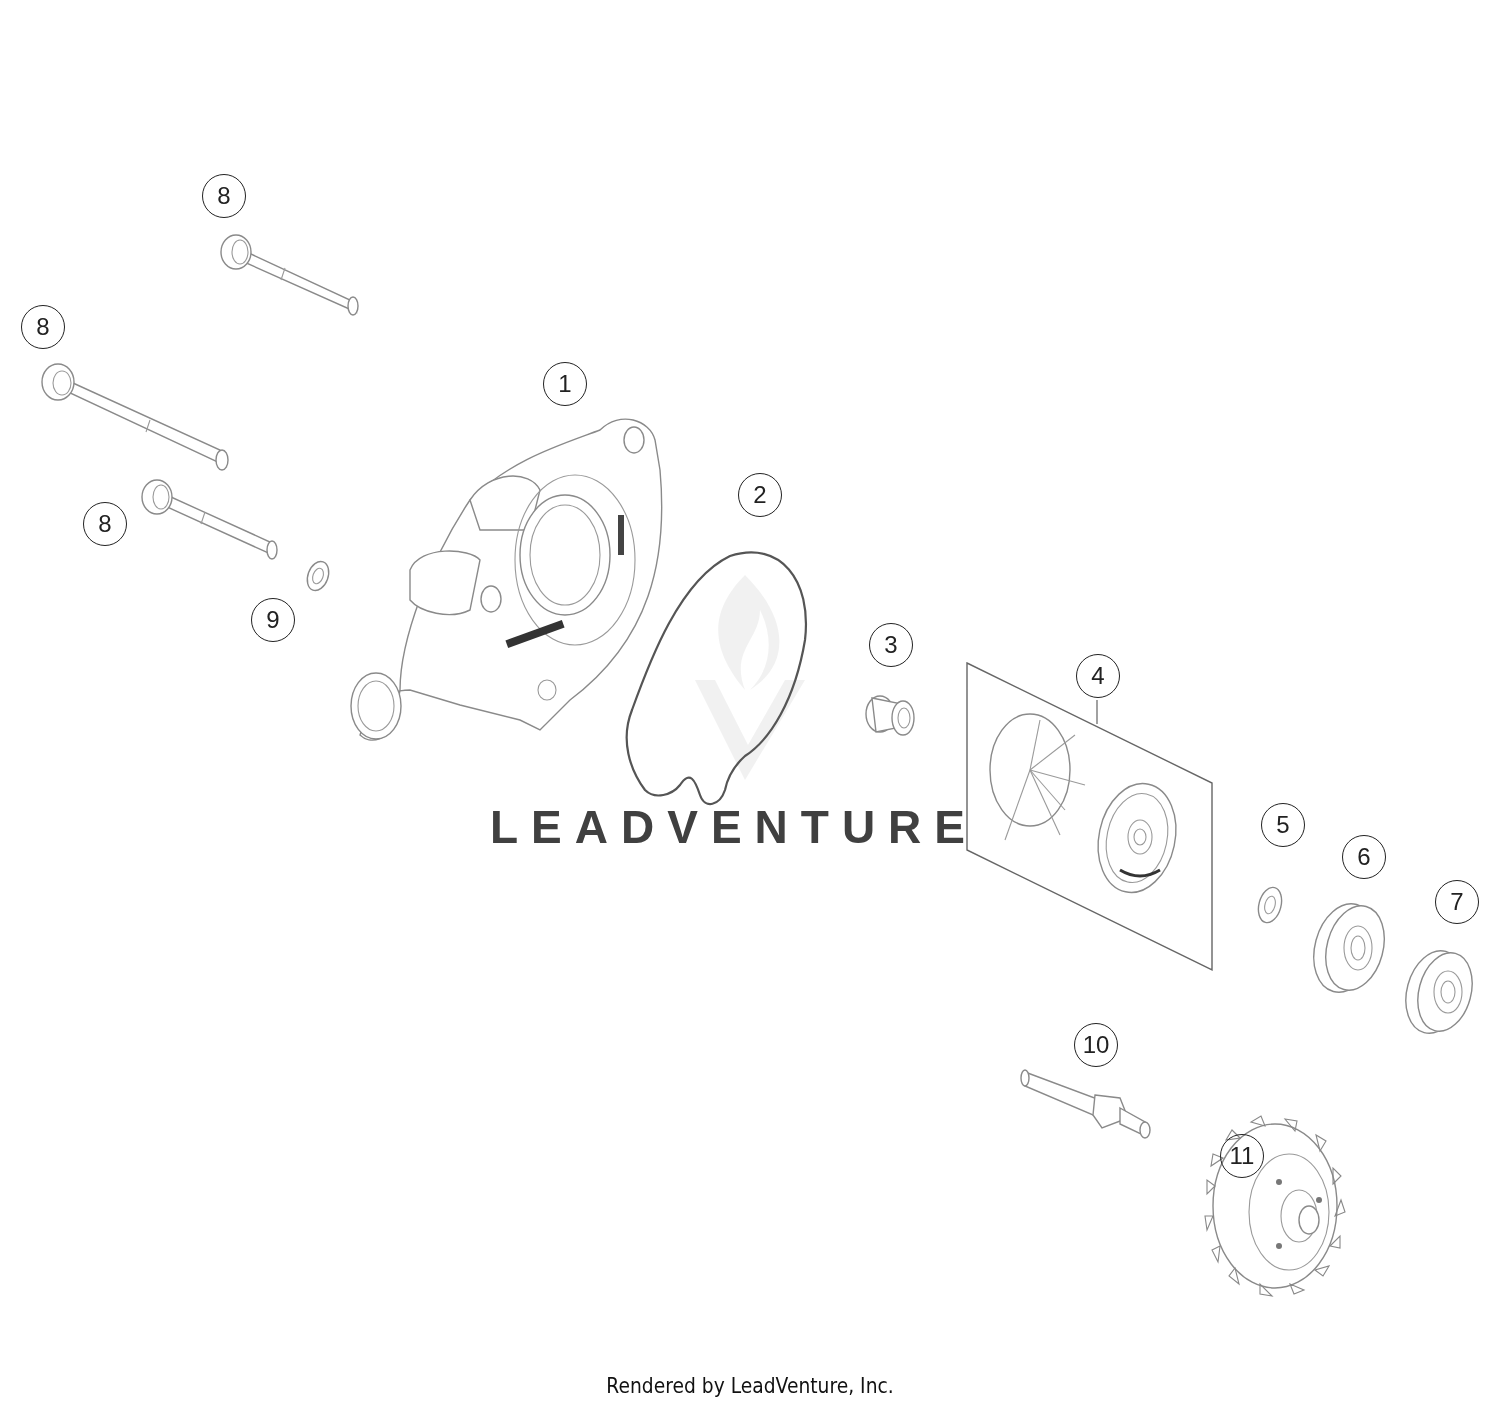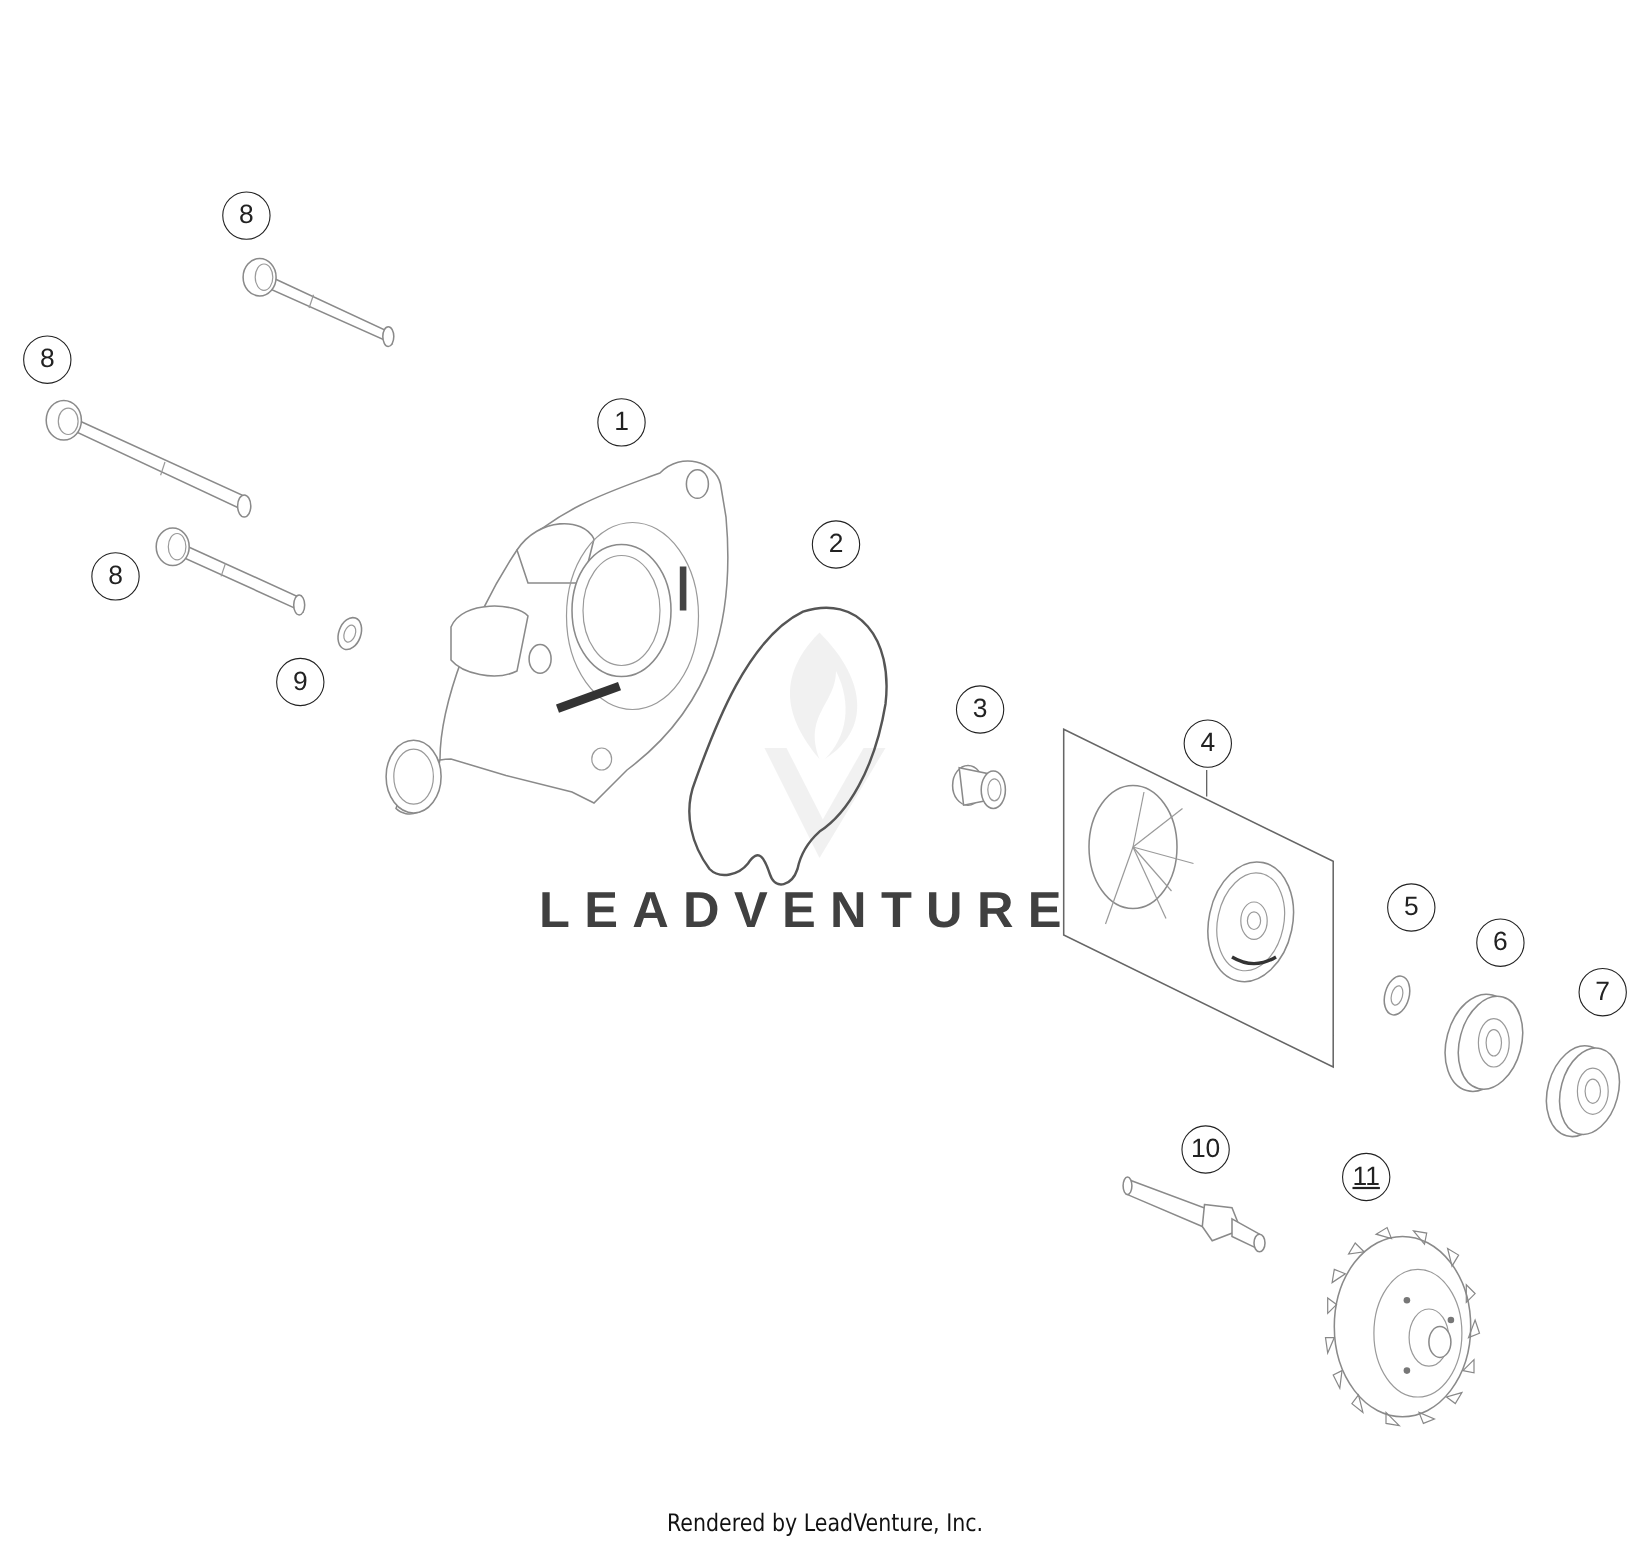--- a/index.html
+++ b/index.html
@@ -148,16 +148,16 @@
   <div class="callout" style="left:83px;top:502px;">8</div>
   <div class="callout" style="left:251px;top:598px;">9</div>
   <div class="callout" style="left:543px;top:362px;">1</div>
   <div class="callout" style="left:738px;top:473px;">2</div>
   <div class="callout" style="left:869px;top:623px;">3</div>
   <div class="callout" style="left:1076px;top:654px;">4</div>
   <div class="callout" style="left:1261px;top:803px;">5</div>
   <div class="callout" style="left:1342px;top:835px;">6</div>
   <div class="callout" style="left:1435px;top:880px;">7</div>
   <div class="callout" style="left:1074px;top:1023px;">10</div>
-  <div class="callout" style="left:1220px;top:1048px;text-decoration:underline;">11</div>
+  <div class="callout" style="left:1220px;top:1134px;">11</div>
 
   <div class="footer">Rendered by LeadVenture, Inc.</div>
 </div>
 
 </body></html>

